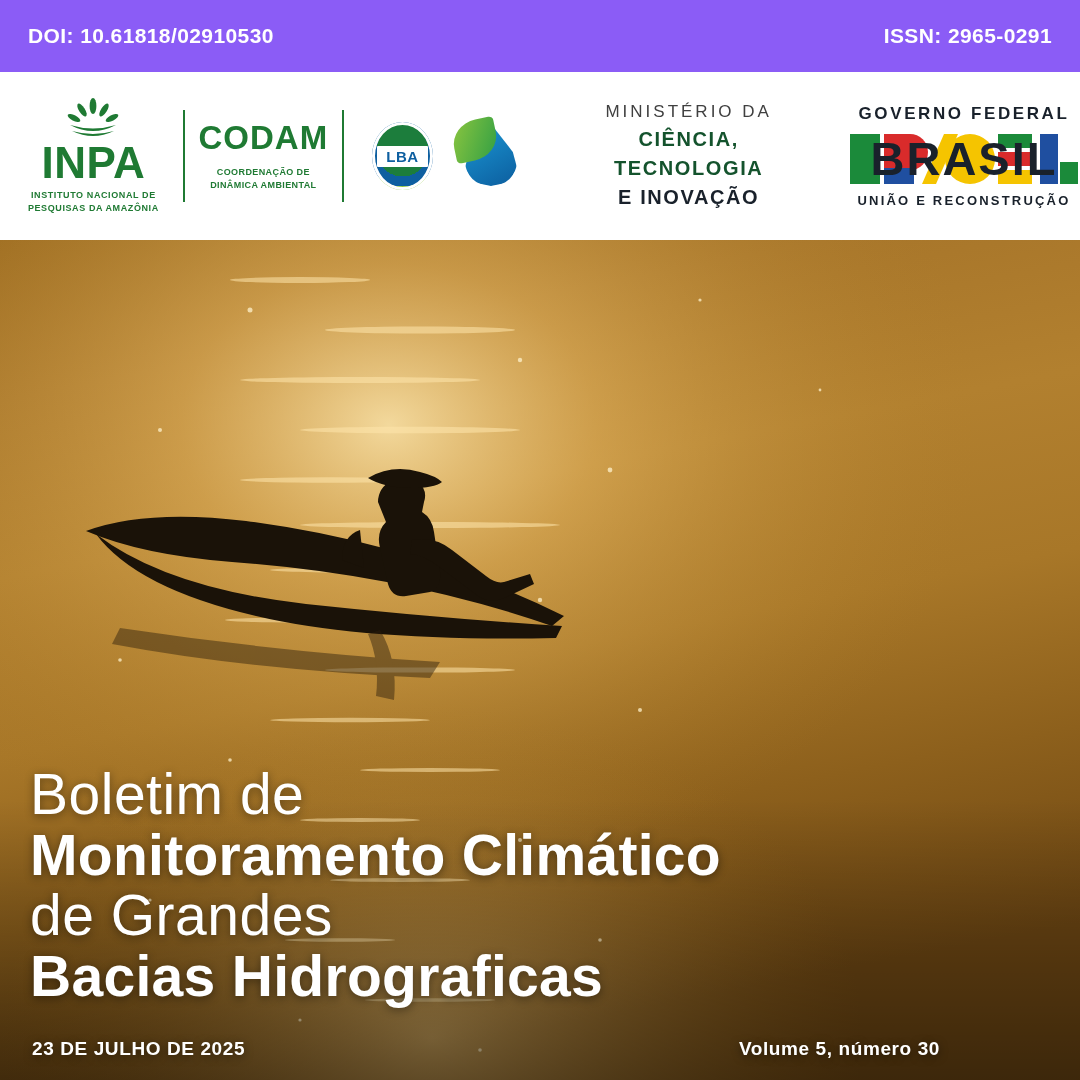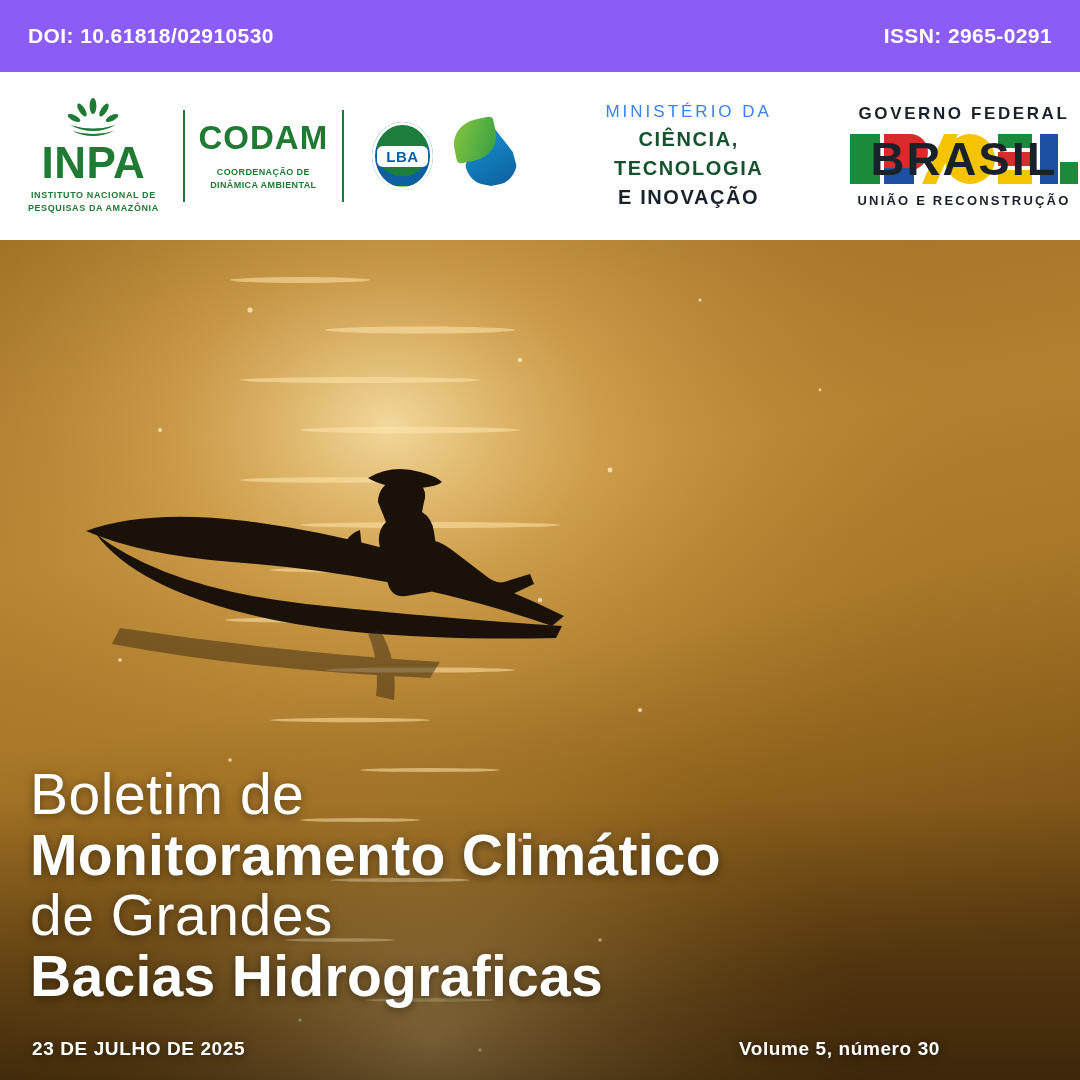--- a/index.html
+++ b/index.html
@@ -61,41 +61,41 @@
   }
   .logo-lba {
     width: 68px; height: 68px; border-radius: 50%;
     background: radial-gradient(circle at 50% 42%, #1c7d3c 0 52%, #0e5fa0 52% 72%, #8fc63d 72% 100%);
     display: flex; align-items: center; justify-content: center;
     margin-left: 14px;
     box-shadow: inset 0 0 0 3px #ffffff;
   }
   .logo-lba .lba-pill {
     background: #ffffff; color: #0e5fa0; font-size: 15px; font-weight: bold;
-    border-radius: 6px; padding: 2px 9px; letter-spacing: 0.5px;
+    border-radius: 1px; padding: 2px 9px; letter-spacing: 0.5px;
   }
   .logo-drop {
     position: relative; width: 74px; height: 76px; margin-left: 18px;
   }
   .drop-blue {
     position: absolute; left: 14px; top: 6px; width: 52px; height: 62px;
     background: linear-gradient(150deg, #1b9ad6, #0c5d9e);
     border-radius: 50% 50% 50% 50% / 62% 62% 40% 40%;
     clip-path: polygon(50% 0%, 92% 45%, 100% 70%, 85% 94%, 50% 100%, 15% 94%, 0% 70%, 8% 45%);
   }
   .drop-green {
     position: absolute; left: 2px; top: 2px; width: 44px; height: 40px;
     background: linear-gradient(120deg, #8dc63f, #2f9e44);
     border-radius: 60% 10% 60% 10%;
     transform: rotate(-12deg);
   }
   .logo-mcti {
     margin-left: 56px; text-align: center; line-height: 1.45;
   }
-  .mcti-l1 { font-size: 17px; letter-spacing: 3px; color: #3b82f6; }
+  .mcti-l1 { font-size: 17px; letter-spacing: 3px; color: #404040; }
   .mcti-l2 { font-size: 20px; font-weight: bold; letter-spacing: 1.6px; color: #14532d; }
   .mcti-l3 { font-size: 20px; font-weight: bold; letter-spacing: 1.6px; color: #19212b; }
   .logo-gov { margin-left: 44px; text-align: center; }
   .gov-top {
     font-size: 17px; font-weight: bold; letter-spacing: 2.6px; color: #19212b;
   }
   .brasil-wrap {
     position: relative; width: 232px; height: 62px; margin: 4px 0 3px;
   }
   .brasil-shapes { position: absolute; inset: 0; }

